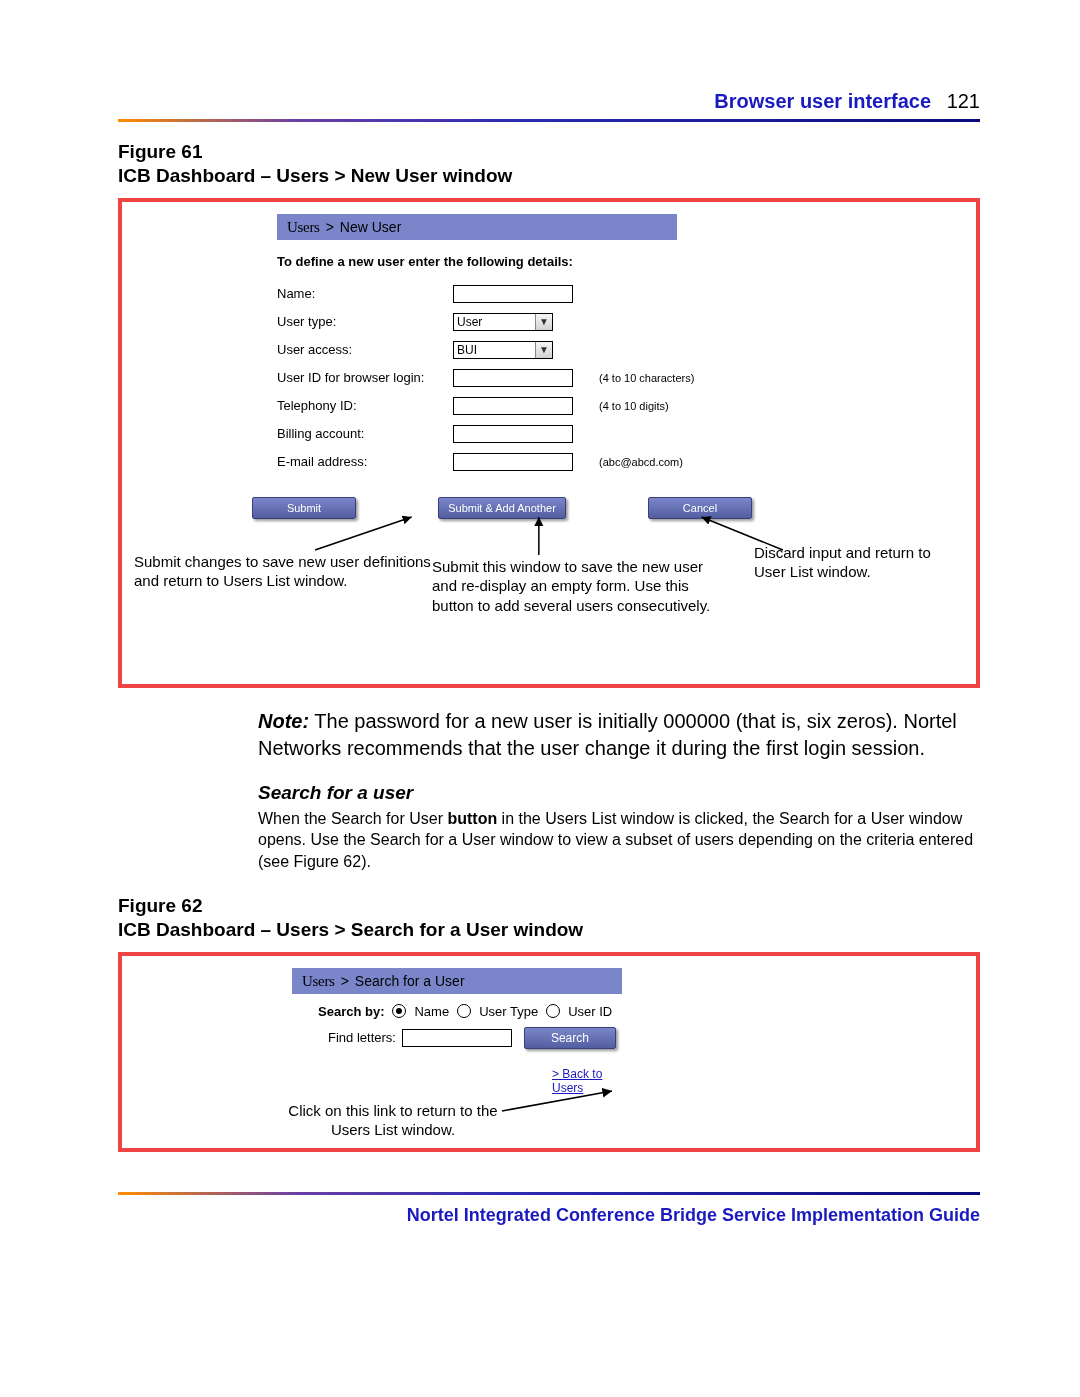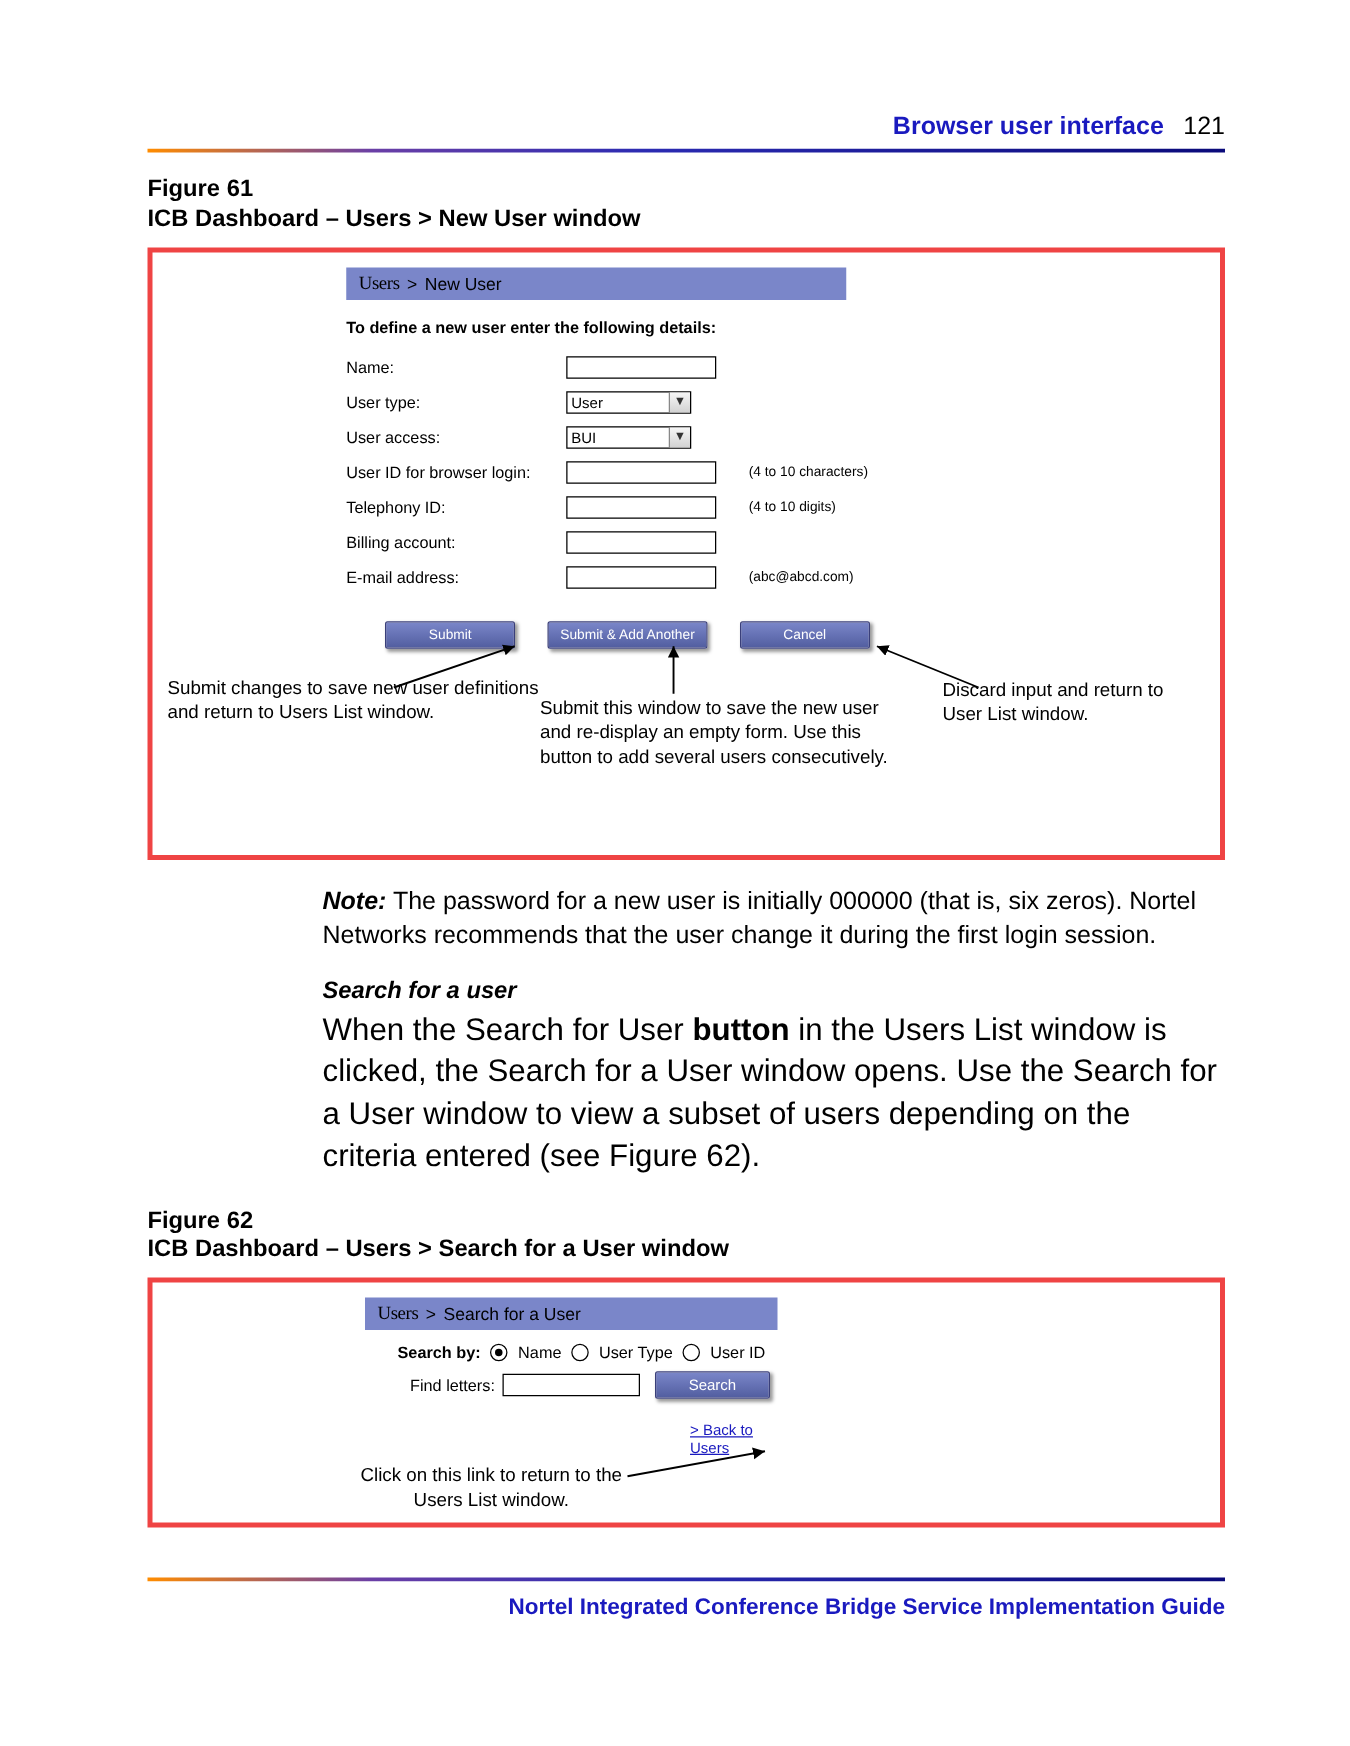--- a/index.html
+++ b/index.html
@@ -14,31 +14,31 @@
   .crumb-bar { background:#7a86c9; height:26px; line-height:26px; font-size:14px; padding:0 10px; display:flex; align-items:center; }
   .crumb-bar .brand { font-family: Georgia, 'Times New Roman', serif; font-size:15px; letter-spacing:-0.3px; }
   .crumb-bar .sep { margin:0 6px; }
   .form-area { padding:4px 0 0 0; font-size:13px; }
   .form-intro { font-weight:bold; font-size:13px; margin:10px 0 16px 0; }
   .frow { display:grid; grid-template-columns: 170px 140px 160px; column-gap:6px; align-items:center; margin:10px 0; font-size:13px; }
   .frow .hint { font-size:11px; color:#000; }
   .txt { width:120px; height:18px; border:1px solid #000; background:#fff; box-sizing:border-box; font-size:12px; padding:0 3px; }
   .sel-wrap { width:100px; height:18px; border:1px solid #000; background:#fff; display:flex; align-items:center; justify-content:space-between; box-sizing:border-box; font-size:12px; padding:0 0 0 3px; }
   .sel-wrap .btn { width:16px; height:16px; background:linear-gradient(#f6f6f6,#d2d2d2); border-left:1px solid #888; display:flex; align-items:center; justify-content:center; font-size:10px; color:#333; }
-  .btn-bar { display:flex; justify-content:center; gap:26px; margin:26px 0 2px 0; }
+  .btn-bar { display:flex; justify-content:space-between; gap:26px; margin:26px 0 2px 0; }
   .btn3 { min-width:84px; height:20px; background:linear-gradient(#7a86c9,#525ea0); color:#fff; font-size:11px; display:flex; align-items:center; justify-content:center; padding:0 9px; border:1px solid #3a3f7a; border-radius:2px; box-shadow:2px 2px 3px rgba(0,0,0,0.4); white-space:nowrap; }
   .ann-wrap { position:relative; margin-top:18px; font-size:15px; line-height:1.3; }
-  .ann-left { position:absolute; left:2px; top:4px; width:310px; }
+  .ann-left { position:absolute; left:2px; top:15px; width:310px; }
   .ann-mid  { position:absolute; left:300px; top:20px; width:290px; }
   .ann-right{ position:absolute; right:2px; top:6px; width:210px; }
   .ann-wrap svg { position:absolute; left:0; top:-32px; width:100%; height:70px; pointer-events:none; }
   .body-text { font-size:20px; line-height:1.35; margin:20px 0 20px 140px; }
   .body-text .note-label { font-style:italic; font-weight:bold; }
   .subhead { font-weight:bold; font-style:italic; font-size:19px; margin:8px 0 4px 140px; }
-  .paragraph { font-size:25px; line-height:1.35; margin:0 0 22px 140px; }
+  .paragraph { font-size:16px; line-height:1.35; margin:0 0 22px 140px; }
   .paragraph b { font-weight:bold; }
   
   .search-row { display:flex; align-items:center; gap:8px; font-size:13px; padding:10px 0 4px 26px; }
   .radio { width:12px; height:12px; border:1px solid #000; border-radius:50%; display:inline-flex; align-items:center; justify-content:center; background:#fff; }
   .radio.on::after { content:""; width:6px; height:6px; border-radius:50%; background:#000; display:block; }
   .find-row { display:flex; align-items:center; gap:6px; font-size:13px; padding:4px 0 4px 36px; }
   .search-btn { min-width:90px; height:20px; background:linear-gradient(#7a86c9,#525ea0); color:#fff; font-size:12px; display:flex; align-items:center; justify-content:center; border:1px solid #3a3f7a; border-radius:2px; box-shadow:2px 2px 3px rgba(0,0,0,0.4); margin-left:6px; }
   .back-link { color:#1a1abf; text-decoration:underline; font-size:12px; display:block; margin:14px 0 6px 260px; cursor:pointer; }
   .ann2 { position:relative; font-size:15px; line-height:1.3; }
   .ann2 .txt2 { position:absolute; left:6px; top:0; width:230px; }

